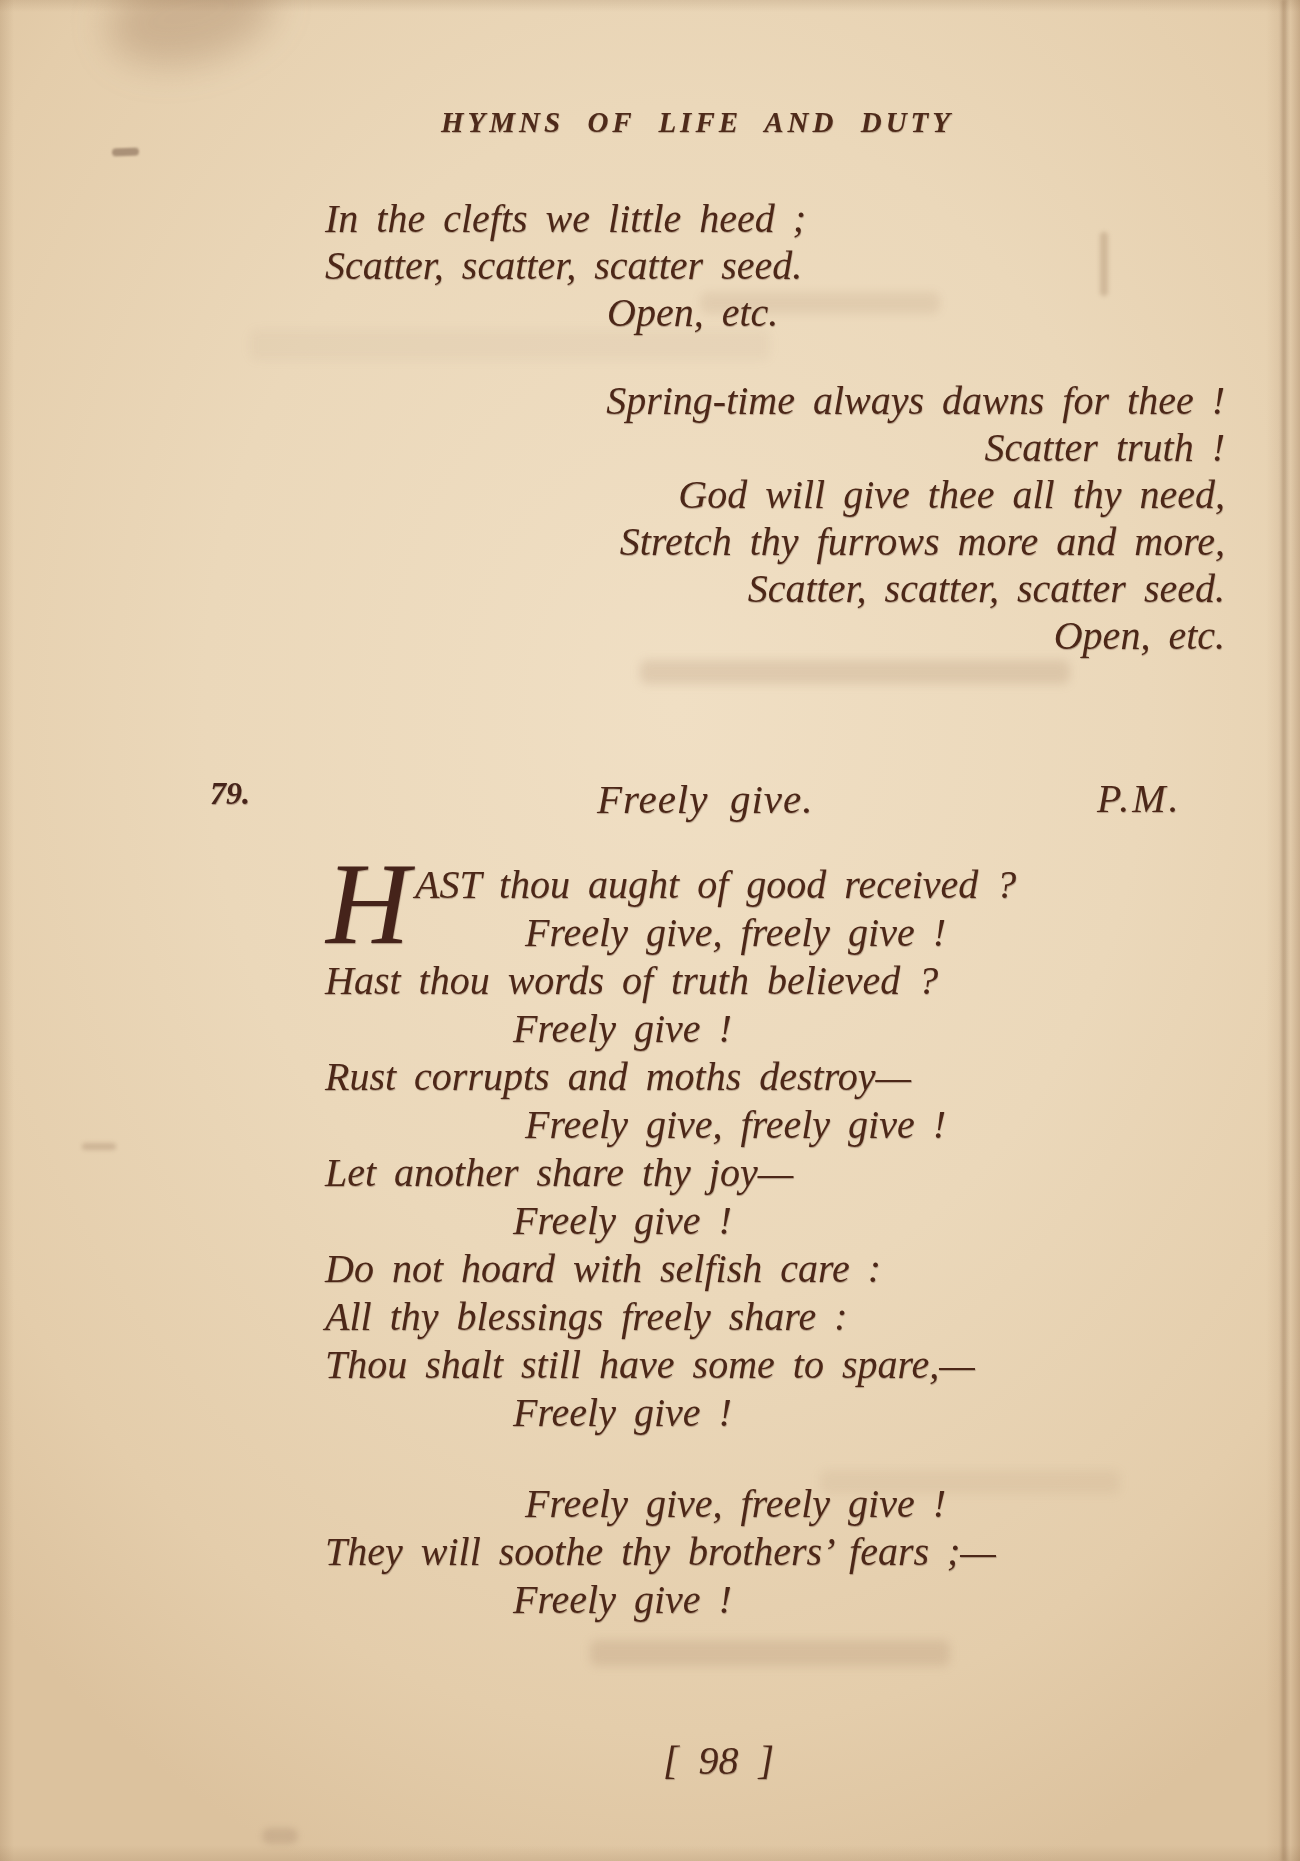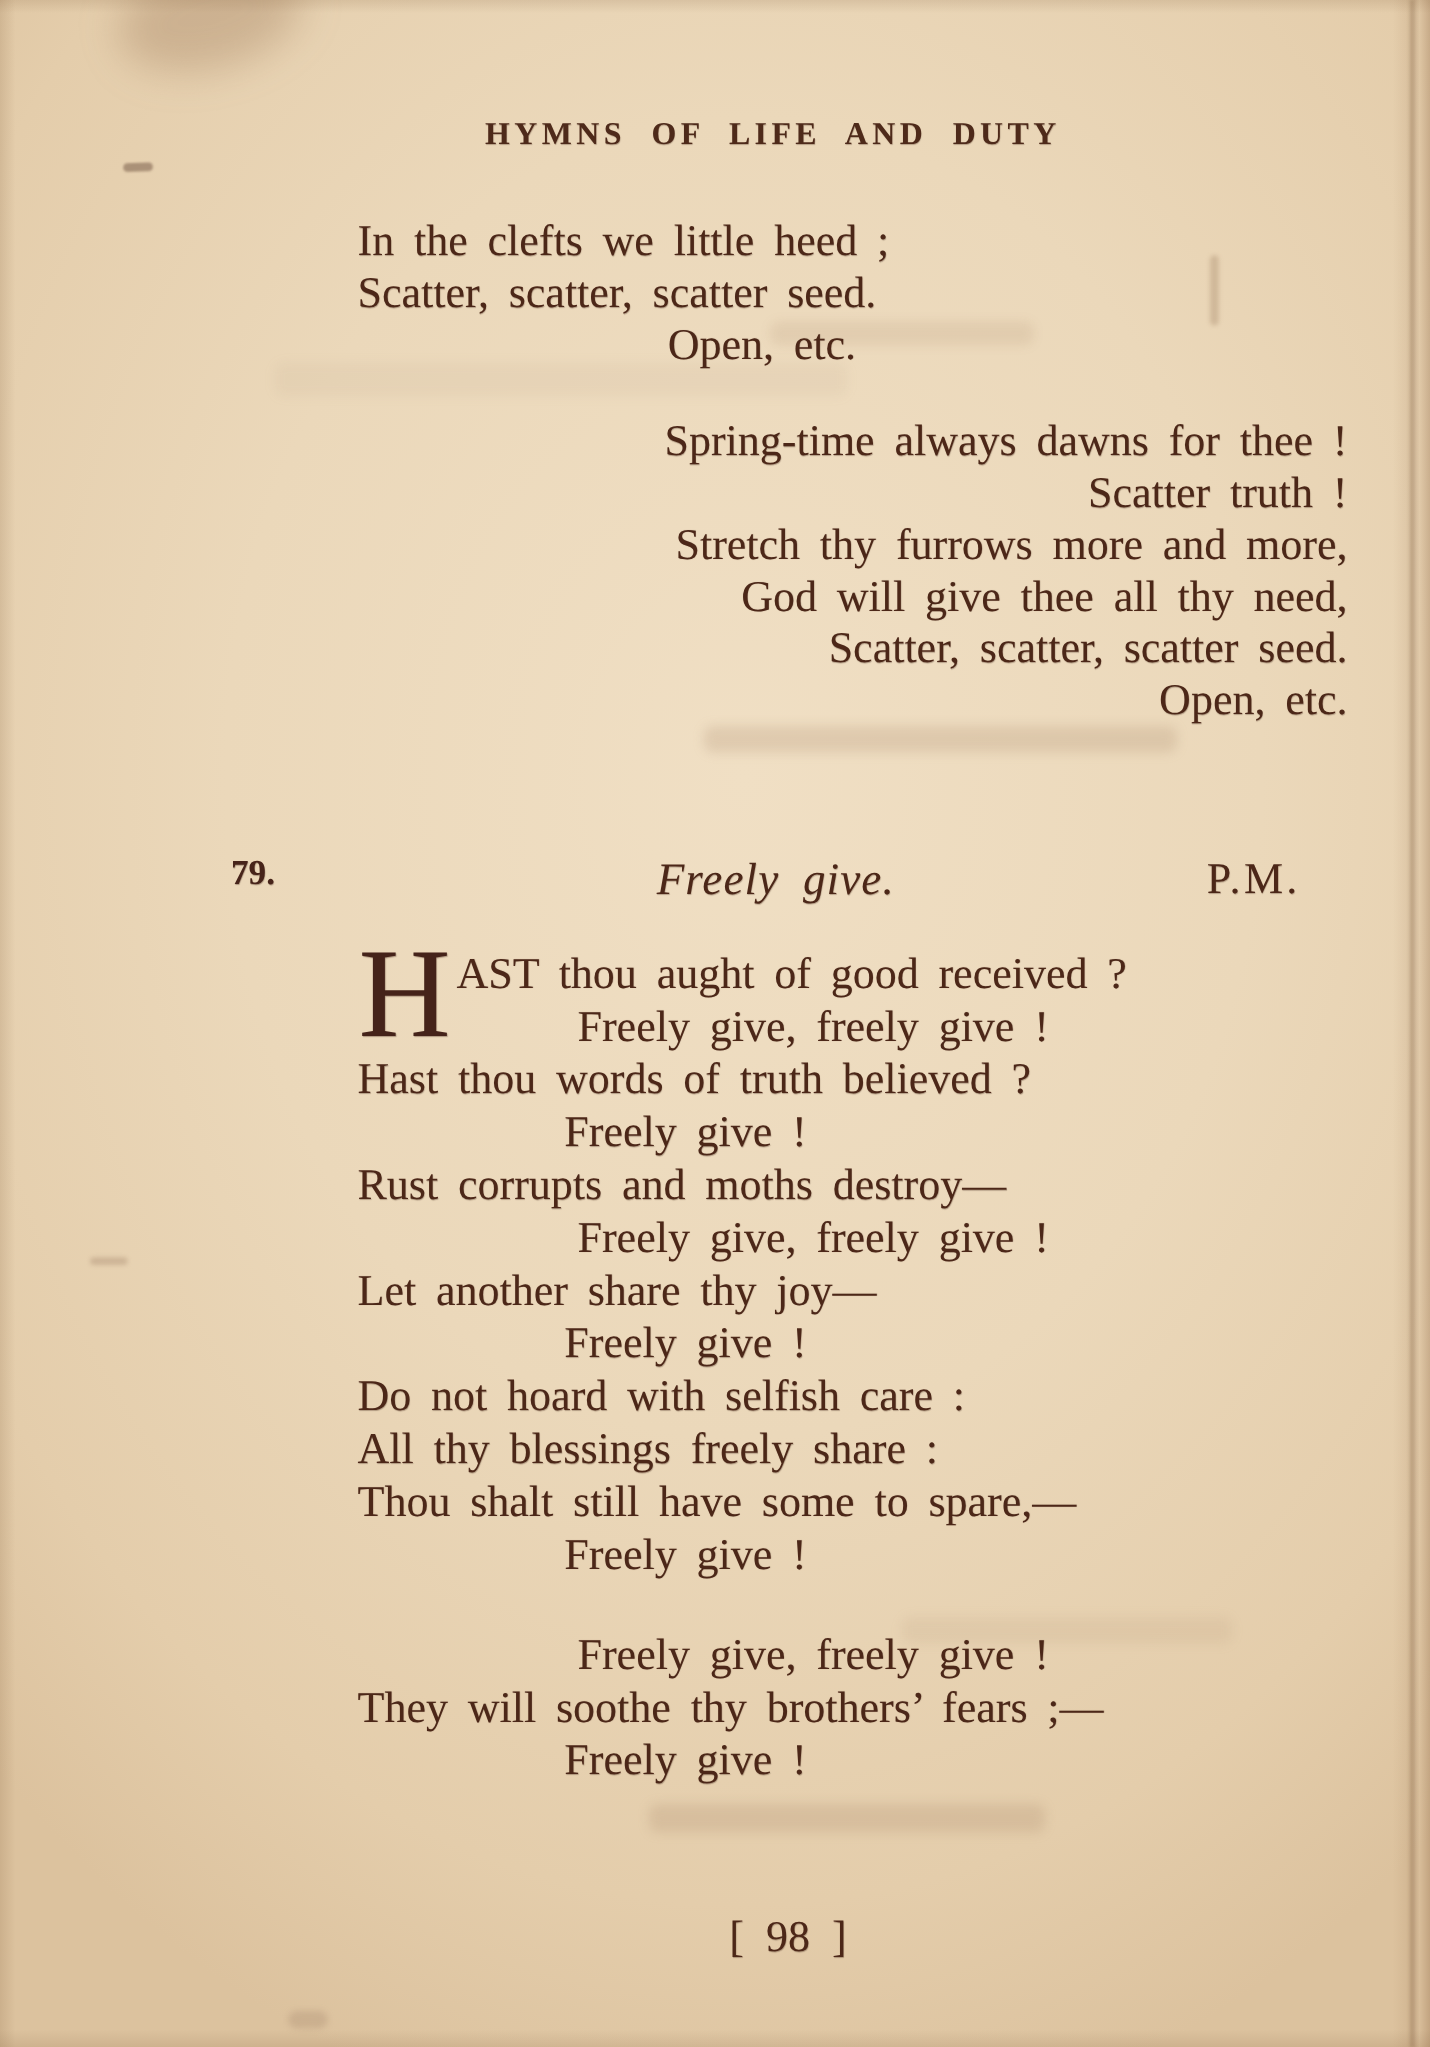--- a/index.html
+++ b/index.html
@@ -2,21 +2,21 @@
 <html><head>
 <meta charset="utf-8">
 <style>
   html,body { margin:0; padding:0; background:#cfb694; }
   .page {
     position:relative; width:1300px; height:1861px; overflow:hidden;
     font-family:"Liberation Serif", serif; color:#4c2718;
     background:
       radial-gradient(ellipse 980px 1250px at 52% 38%, #f0dfc4 0%, #ebd8ba 48%, #e4cdab 82%, #dcc29e 100%);
   }
-  .page * { pointer-events:none; }
+  .page * { pointer-events:none;font-style:italic; }
 
   
   .edge-right {
     position:absolute; top:0; right:0; width:34px; height:100%;
     background:linear-gradient(to right,
       rgba(150,110,75,0) 0%, rgba(150,110,75,0.10) 35%,
       rgba(120,85,55,0.22) 58%, rgba(205,175,140,0.25) 72%,
       rgba(140,100,65,0.32) 100%);
   }
   .edge-crease {
@@ -116,22 +116,22 @@
 
   <div class="stanza" style="top:195px;">
     <div class="line">In the clefts we little heed ;</div>
     <div class="line">Scatter, scatter, scatter seed.</div>
     <div class="line ind-open">Open, etc.</div>
   </div>
 
   <div class="stanza" style="top:377px;text-align:right;">
     <div class="line">Spring-time always dawns for thee !</div>
     <div class="line ind-seed">Scatter truth !</div>
+    <div class="line">God will give thee all thy need,</div>
     <div class="line">Stretch thy furrows more and more,</div>
-    <div class="line">God will give thee all thy need,</div>
     <div class="line">Scatter, scatter, scatter seed.</div>
     <div class="line ind-open">Open, etc.</div>
   </div>
 
   <div class="hymn-number">79.</div>
   <div class="hymn-title">Freely give.</div>
   <div class="hymn-meter">P.M.</div>
 
   <div class="dropcap">H</div>
 

